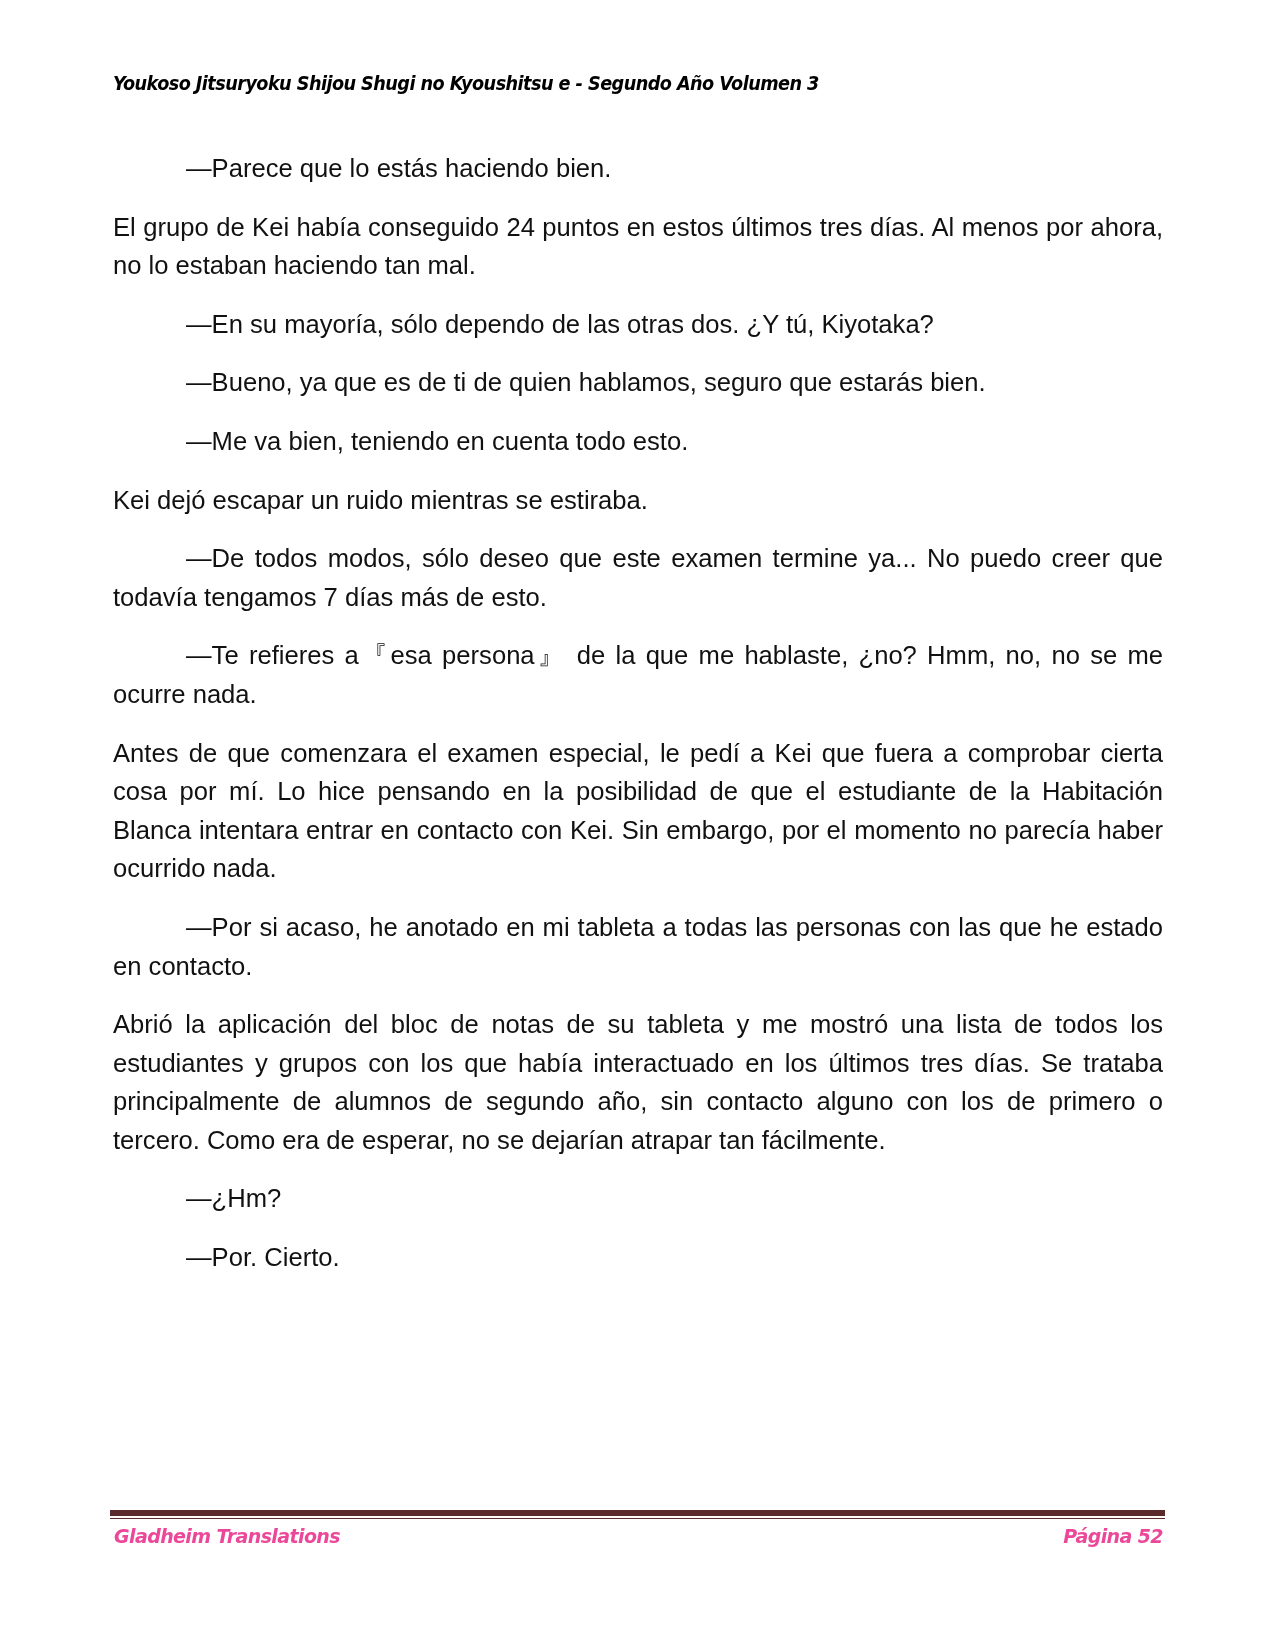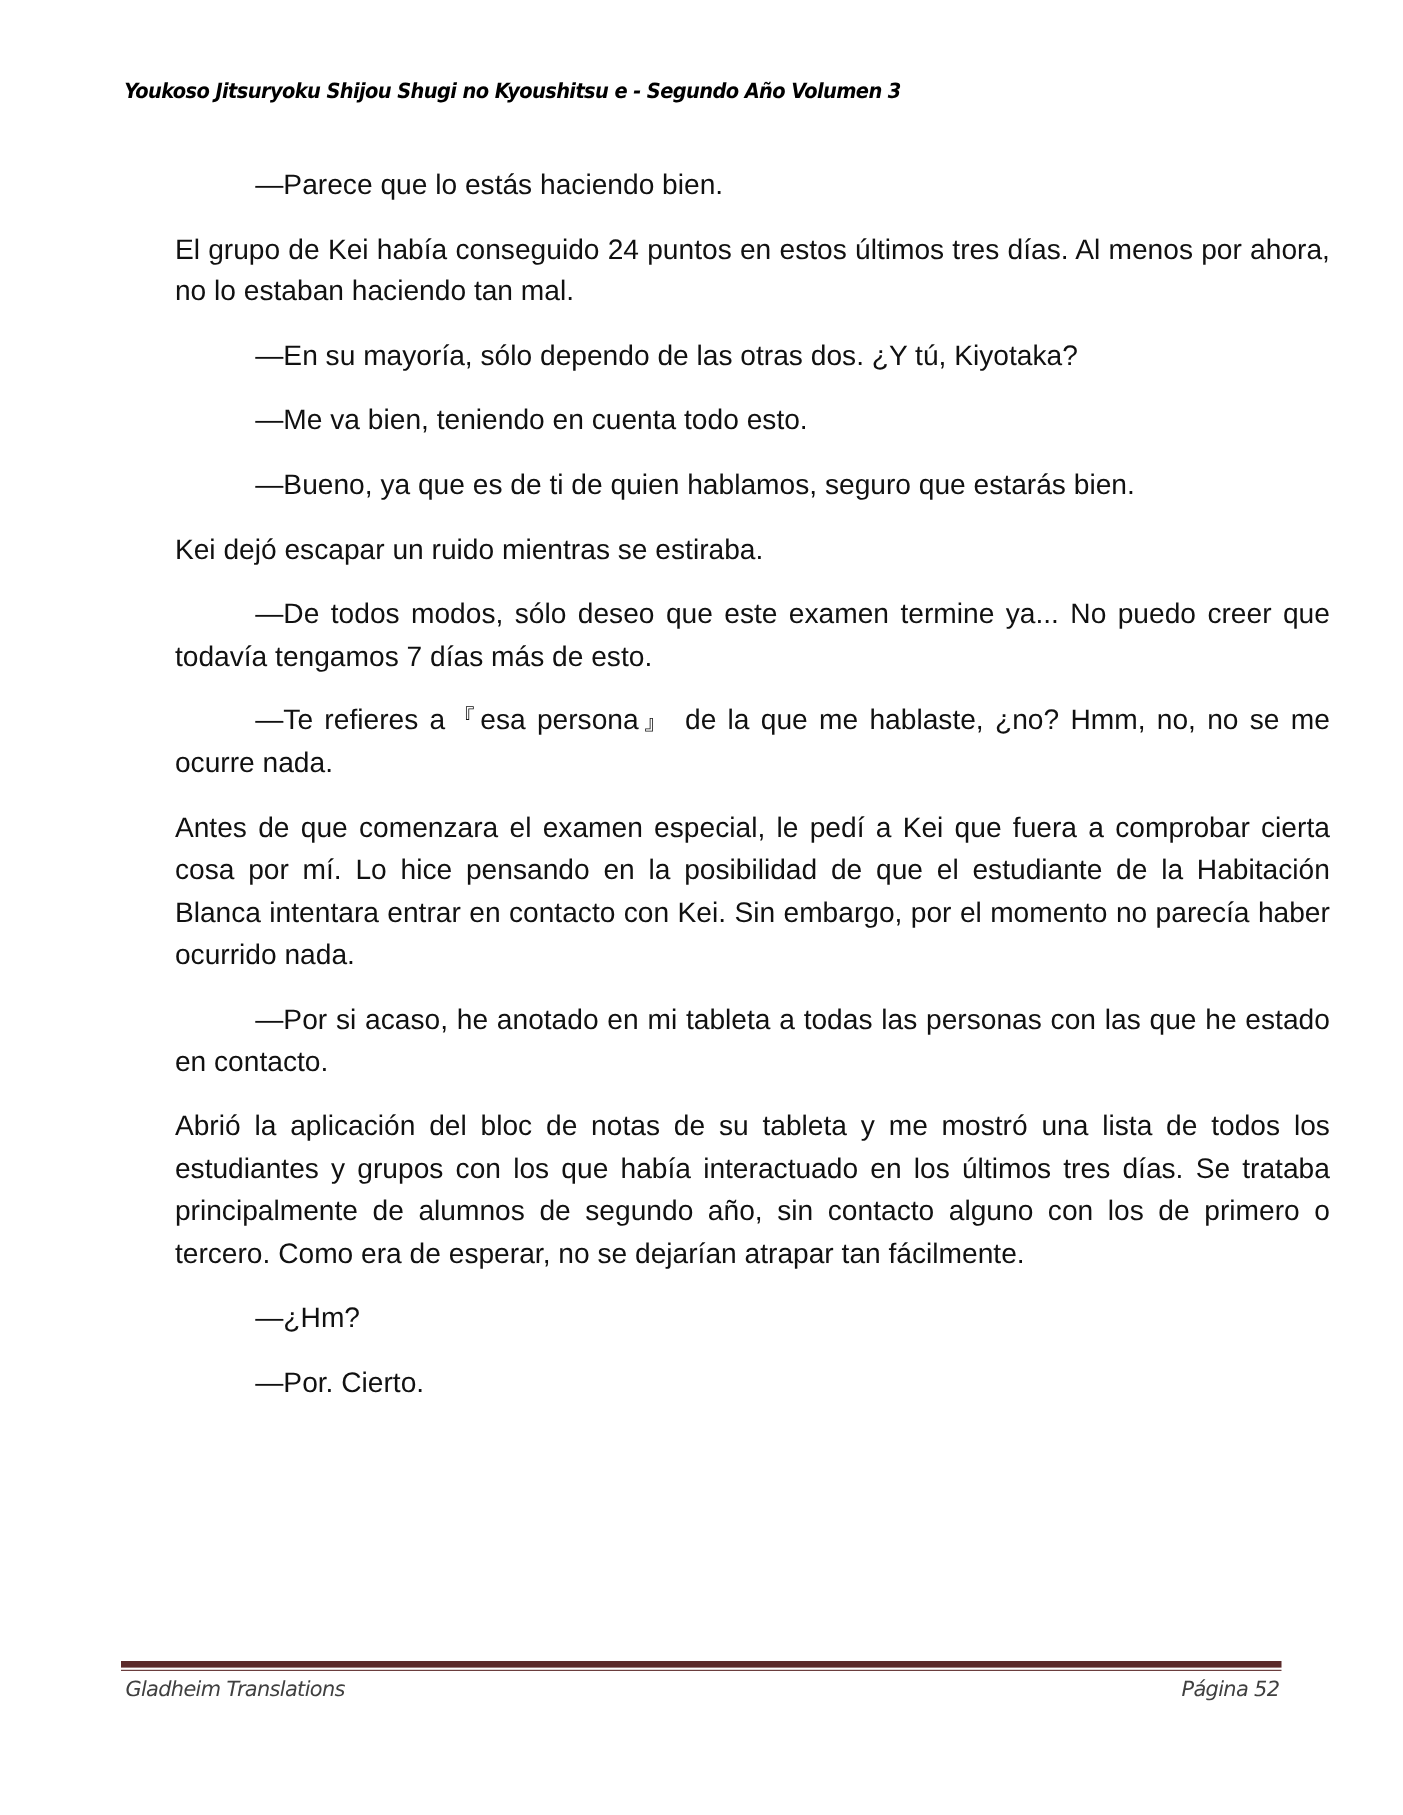--- a/index.html
+++ b/index.html
@@ -7,49 +7,48 @@
   .header {
     position: absolute; left: 113px; top: 72px;
     font-family: "DejaVu Sans", sans-serif; font-weight: bold; font-style: italic;
     font-size: 19px; color: #000; letter-spacing: -0.6px;
     transform: scaleX(0.93); transform-origin: left top; white-space: nowrap;
   }
   .body-text {
     position: absolute; left: 113px; top: 149px; width: 1050px;
     font-family: "Liberation Sans", sans-serif; font-size: 25.6px; color: #111;
     line-height: 38.6px;
-    margin-left: 46px;
   }
   .body-text p { margin: 0 0 20px 0; text-align: justify; }
   .body-text p.dialogue { text-indent: 73px; }
   .rule-thick {
     position: absolute; left: 110px; top: 1510px; width: 1055px; height: 6px; background: #5b2a2a;
   }
   .rule-thin {
     position: absolute; left: 110px; top: 1518px; width: 1055px; height: 1px; background: #5b2a2a;
   }
   .footer {
     position: absolute; top: 1525px;
-    font-family: "DejaVu Sans", sans-serif; font-weight: normal; font-style: italic;
-    font-size: 19px; color: #404040; letter-spacing: -0.6px; white-space: nowrap;
+    font-family: "DejaVu Sans", sans-serif; font-weight: bold; font-style: italic;
+    font-size: 19px; color: #ec4899; letter-spacing: -0.6px; white-space: nowrap;
   }
   .footer-left { left: 114px; }
   .footer-right { right: 112px; }
 </style>
 </head>
 <body>
 
 <div class="header">Youkoso Jitsuryoku Shijou Shugi no Kyoushitsu e - Segundo Año Volumen 3</div>
 
 <div class="body-text">
   <p class="dialogue">—Parece que lo estás haciendo bien.</p>
   <p class="narration">El grupo de Kei había conseguido 24 puntos en estos últimos tres días. Al menos por ahora, no lo estaban haciendo tan mal.</p>
   <p class="dialogue">—En su mayoría, sólo dependo de las otras dos. ¿Y tú, Kiyotaka?</p>
+  <p class="dialogue">—Bueno, ya que es de ti de quien hablamos, seguro que estarás bien.</p>
   <p class="dialogue">—Me va bien, teniendo en cuenta todo esto.</p>
-  <p class="dialogue">—Bueno, ya que es de ti de quien hablamos, seguro que estarás bien.</p>
   <p class="narration">Kei dejó escapar un ruido mientras se estiraba.</p>
   <p class="dialogue">—De todos modos, sólo deseo que este examen termine ya... No puedo creer que todavía tengamos 7 días más de esto.</p>
   <p class="dialogue">—Te refieres a『esa persona』 de la que me hablaste, ¿no? Hmm, no, no se me ocurre nada.</p>
   <p class="narration">Antes de que comenzara el examen especial, le pedí a Kei que fuera a comprobar cierta cosa por mí. Lo hice pensando en la posibilidad de que el estudiante de la Habitación Blanca intentara entrar en contacto con Kei. Sin embargo, por el momento no parecía haber ocurrido nada.</p>
   <p class="dialogue">—Por si acaso, he anotado en mi tableta a todas las personas con las que he estado en contacto.</p>
   <p class="narration">Abrió la aplicación del bloc de notas de su tableta y me mostró una lista de todos los estudiantes y grupos con los que había interactuado en los últimos tres días. Se trataba principalmente de alumnos de segundo año, sin contacto alguno con los de primero o tercero. Como era de esperar, no se dejarían atrapar tan fácilmente.</p>
   <p class="dialogue">—¿Hm?</p>
   <p class="dialogue">—Por. Cierto.</p>
 </div>
 

